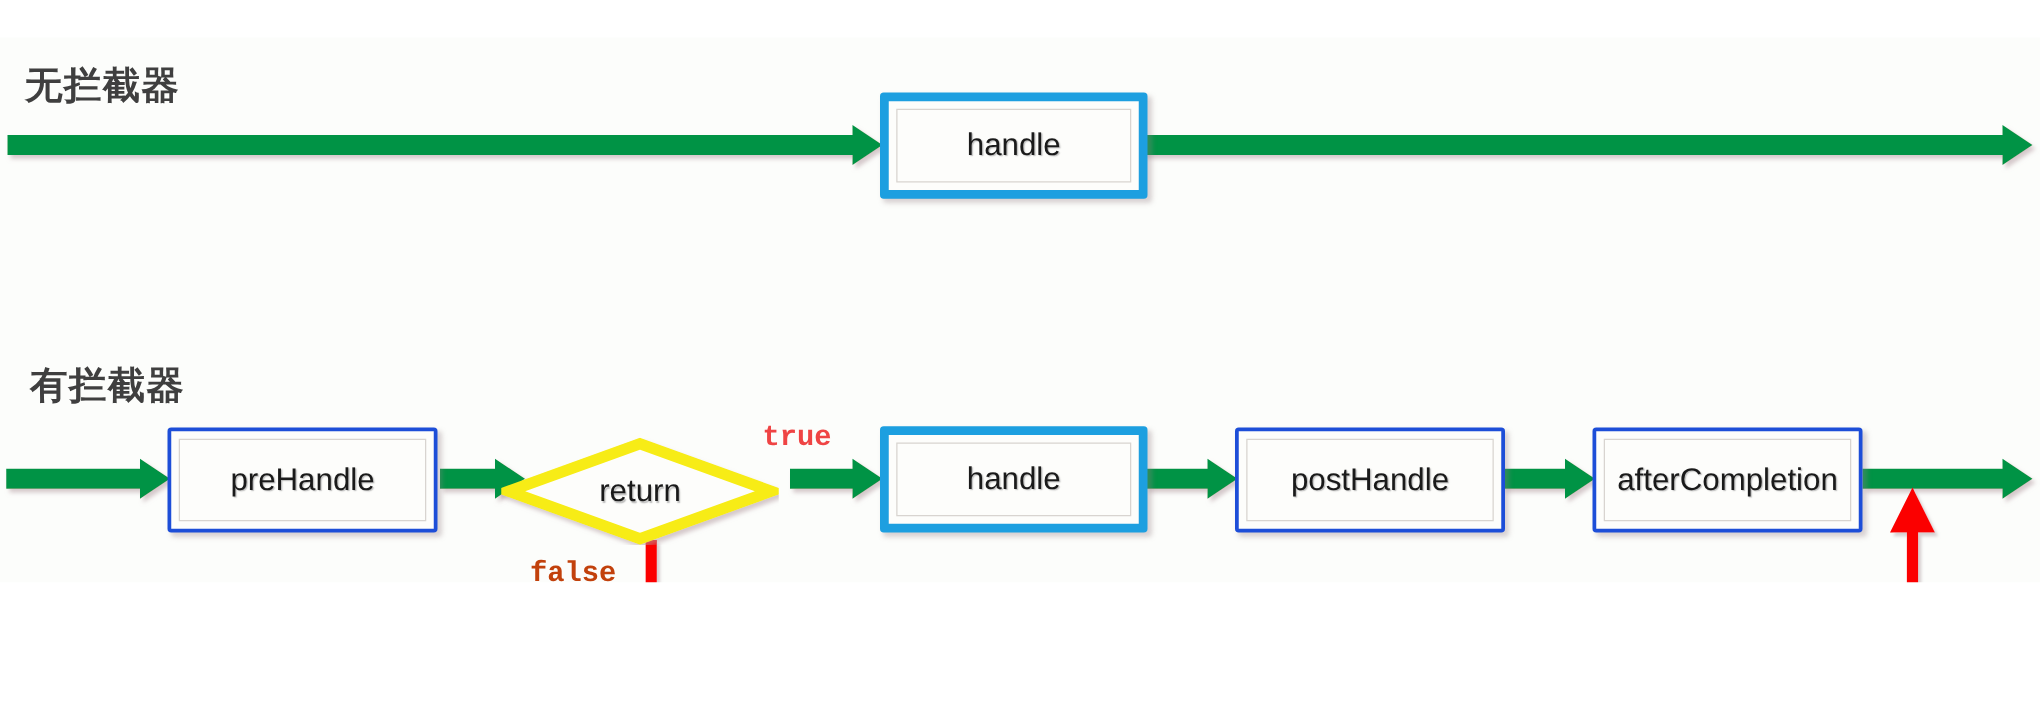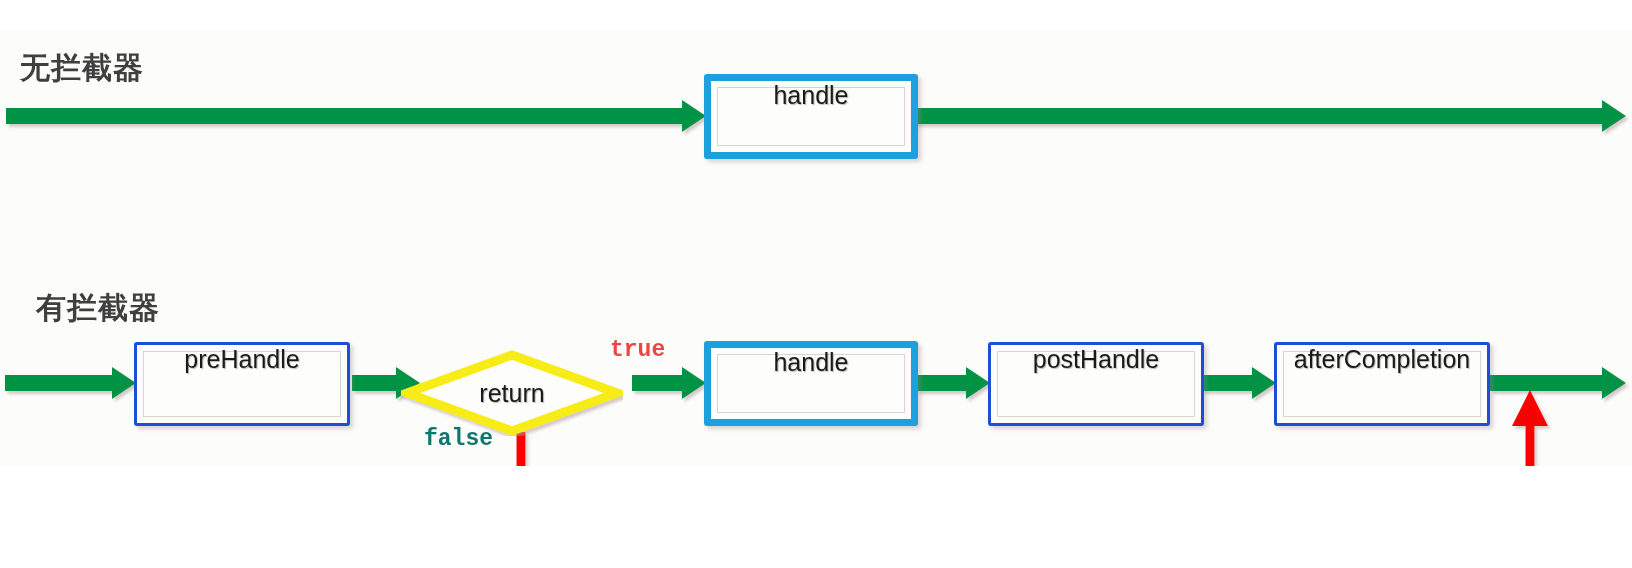--- a/index.html
+++ b/index.html
@@ -19,30 +19,30 @@
   .section-title {
     position: absolute;
     font-family: "Liberation Sans", sans-serif;
     font-weight: bold;
     font-size: 30px;
     color: #3f3f3f;
     letter-spacing: 1px;
     white-space: nowrap;
   }
   #title-no-interceptor { left: 20px; top: 18px; }
-  #title-with-interceptor { left: 36px; top: 258px; }
+  #title-with-interceptor { left: 24px; top: 258px; }
 
   
   .proc-box {
     position: absolute;
     box-sizing: border-box;
     background: #fdfdfb;
     border-radius: 3px;
     display: flex;
-    align-items: flex-start;
+    align-items: center;
     justify-content: center;
     box-shadow: 3px 3px 4px rgba(150,130,135,0.35);
   }
   .proc-box .inner {
     position: absolute;
     left: 6px; right: 6px; top: 6px; bottom: 6px;
     border: 1px solid #d8d4d0;
     background: #fdfdfb;
     box-sizing: border-box;
   }
@@ -88,21 +88,21 @@
 
   
   .edge-label {
     position: absolute;
     font-family: "Liberation Mono", monospace;
     font-weight: bold;
     font-size: 23px;
     white-space: nowrap;
   }
   #label-true  { left: 610px; top: 307px; color: #ef4444; }
-  #label-false { left: 424px; top: 396px; color: #0f766e; }
+  #label-false { left: 424px; top: 416px; color: #c2410c; }
 
   
   #watermark {
     position: absolute;
     left: 1424px;
     top: 518px;
     font-family: "Liberation Sans", sans-serif;
     font-size: 25px;
     color: #d9d9d9;
     white-space: nowrap;

